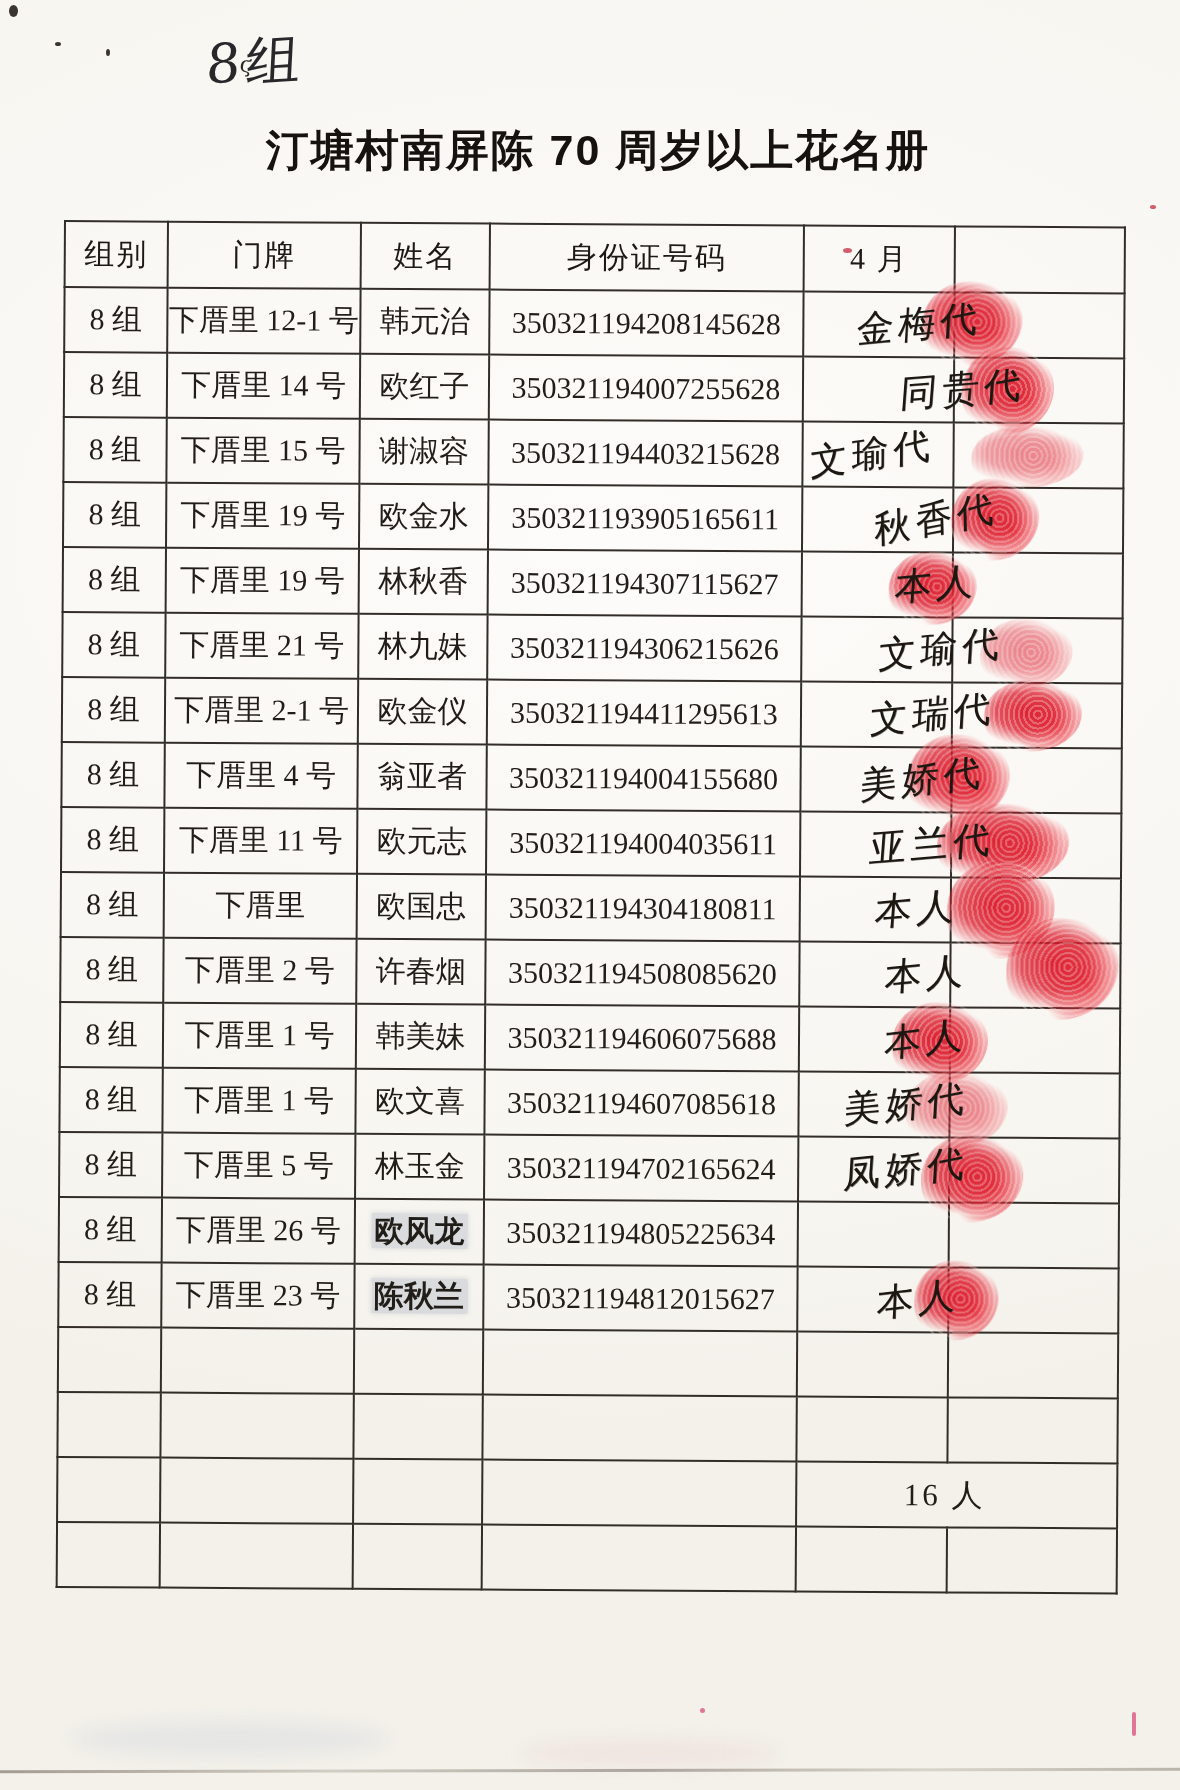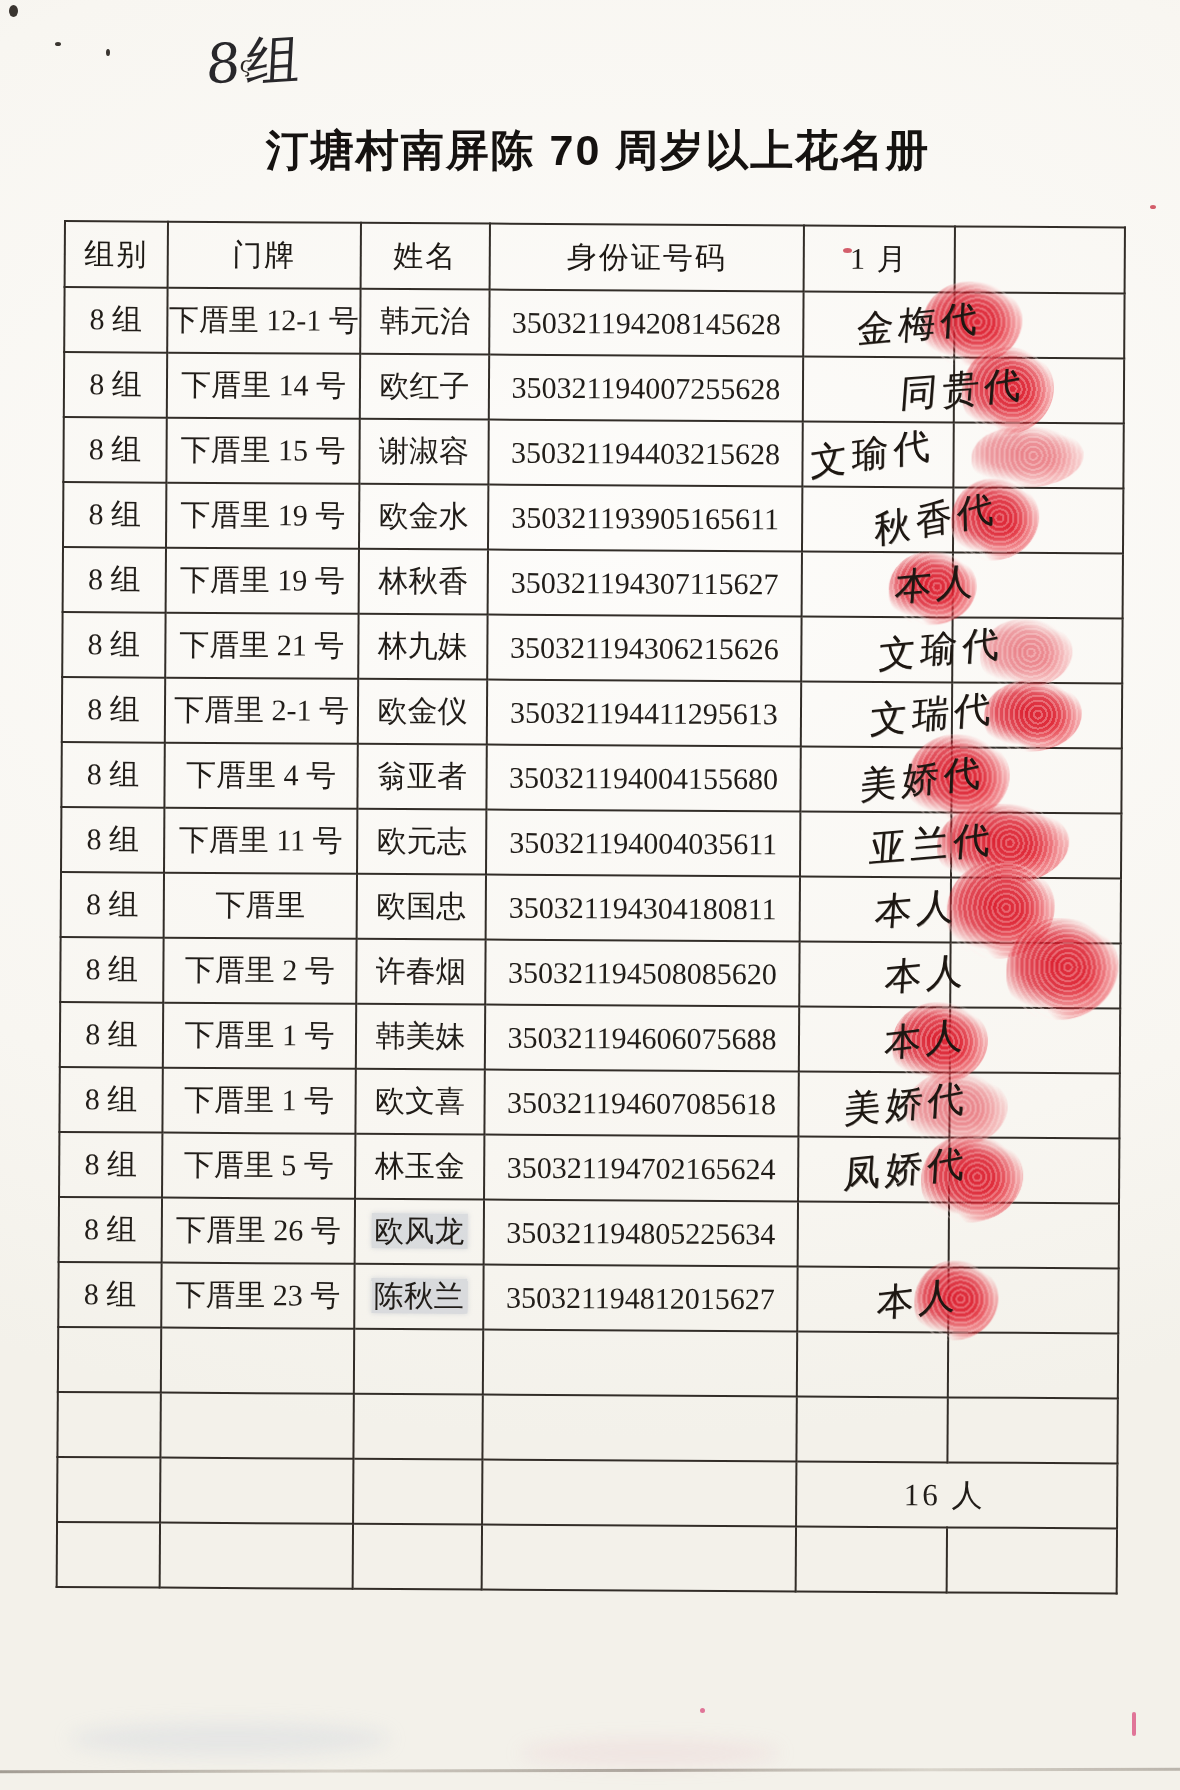--- a/index.html
+++ b/index.html
@@ -32,21 +32,21 @@
   table.roster col.c5{width:151px} table.roster col.c6{width:170px}
   table.roster th, table.roster td{
     border:2px solid #322d28; padding:0; text-align:center; vertical-align:middle;
     font-weight:normal; overflow:visible;
   }
   table.roster th{ height:64px; font-size:30px; letter-spacing:2px; color:#1d1915;}
   table.roster td{ height:63px; font-size:30px; color:#211d19;}
   td.id-cell{ font-size:28px; letter-spacing:0px; }
   td.sig-cell{ position:relative; }
   td.last-cell{ }
-  .name-hl{ background:rgba(170,178,194,.38); box-shadow:0 0 5px rgba(170,178,194,.45); padding:1px 3px; }
+  .name-hl{ background:rgba(170,178,194,.38); box-shadow:0 0 5px rgba(170,178,194,.45); padding:1px 3px;font-weight:bold; }
   .total-text{ font-size:31px; letter-spacing:3px; transform:translateX(-12px); }
   
   .fp{
     position:absolute; z-index:1; pointer-events:none;
     background:
       repeating-radial-gradient(circle at 55% 48%, rgba(255,244,242,0) 0 3px, rgba(255,240,238,.30) 3px 5px),
       radial-gradient(62% 56% at 42% 44%, rgba(211,28,44,.95) 0%, rgba(211,28,44,.75) 48%, rgba(214,36,50,.35) 68%, rgba(214,36,50,0) 84%),
       radial-gradient(52% 62% at 70% 62%, rgba(226,46,58,.85) 0%, rgba(226,46,58,.32) 60%, rgba(226,46,58,0) 80%);
     border-radius:48% 52% 56% 44% / 53% 47% 56% 44%;
     filter:blur(.4px) saturate(1.05);
@@ -90,21 +90,21 @@
           <col class="c4">
           <col class="c5">
           <col class="c6">
         </colgroup>
       <thead>
         <tr>
           <th>组别</th>
           <th>门牌</th>
           <th>姓名</th>
           <th>身份证号码</th>
-          <th>1 月</th>
+          <th>4 月</th>
           <th></th>
         </tr>
       </thead>
       <tbody>
           <tr>
             <td>8 组</td>
             <td>下厝里 12-1 号</td>
             <td><span>韩元治</span></td>
             <td class="id-cell">350321194208145628</td>
             <td class="sig-cell">

